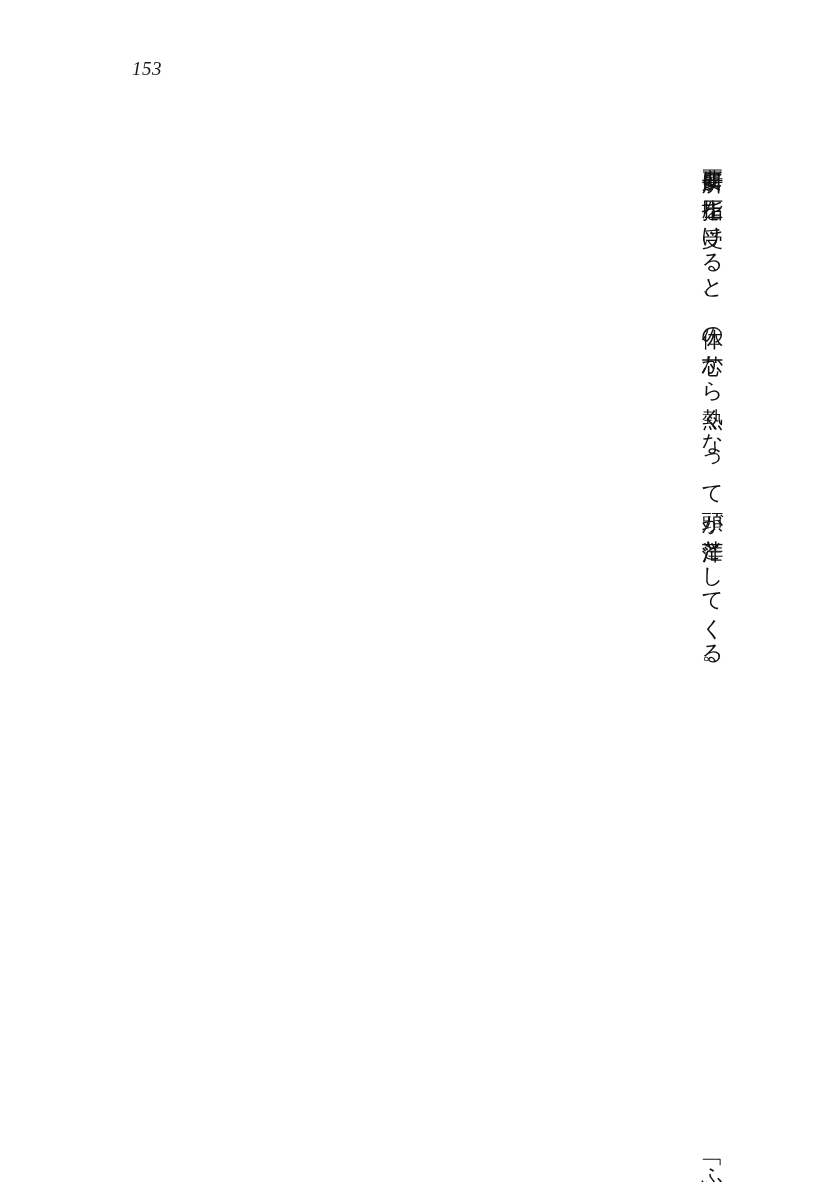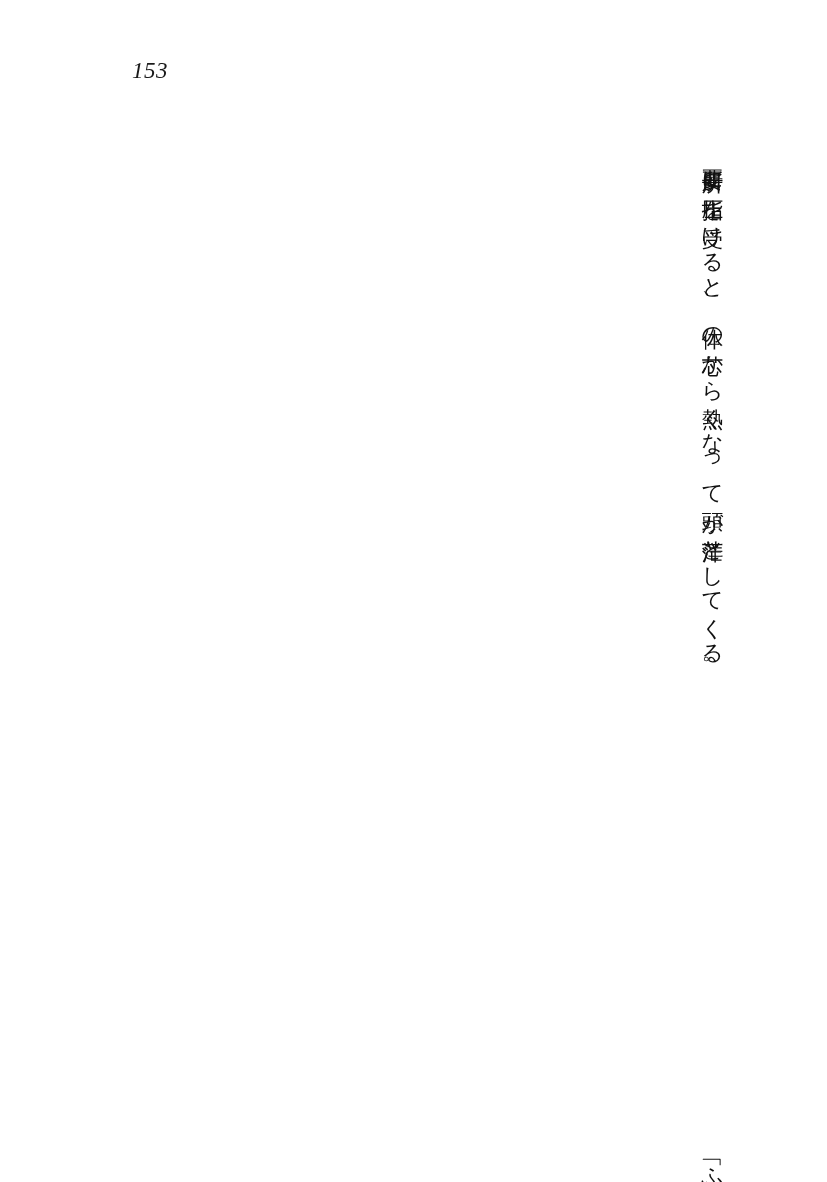--- a/index.html
+++ b/index.html
@@ -20,21 +20,21 @@
     height: 1182px;
     background: #ffffff;
     box-sizing: border-box;
   }
   .page-number {
     position: absolute;
     top: 58px;
     left: 132px;
     font-family: "Liberation Serif", "DejaVu Serif", serif;
     font-style: italic;
-    font-size: 23px;
+    font-size: 19px;
     letter-spacing: 0.5px;
     color: #1a1a1a;
   }
   .text-body {
     position: absolute;
     top: 130px;
     right: 96px;
     height: 1000px;
     width: 640px;
     writing-mode: vertical-rl;

